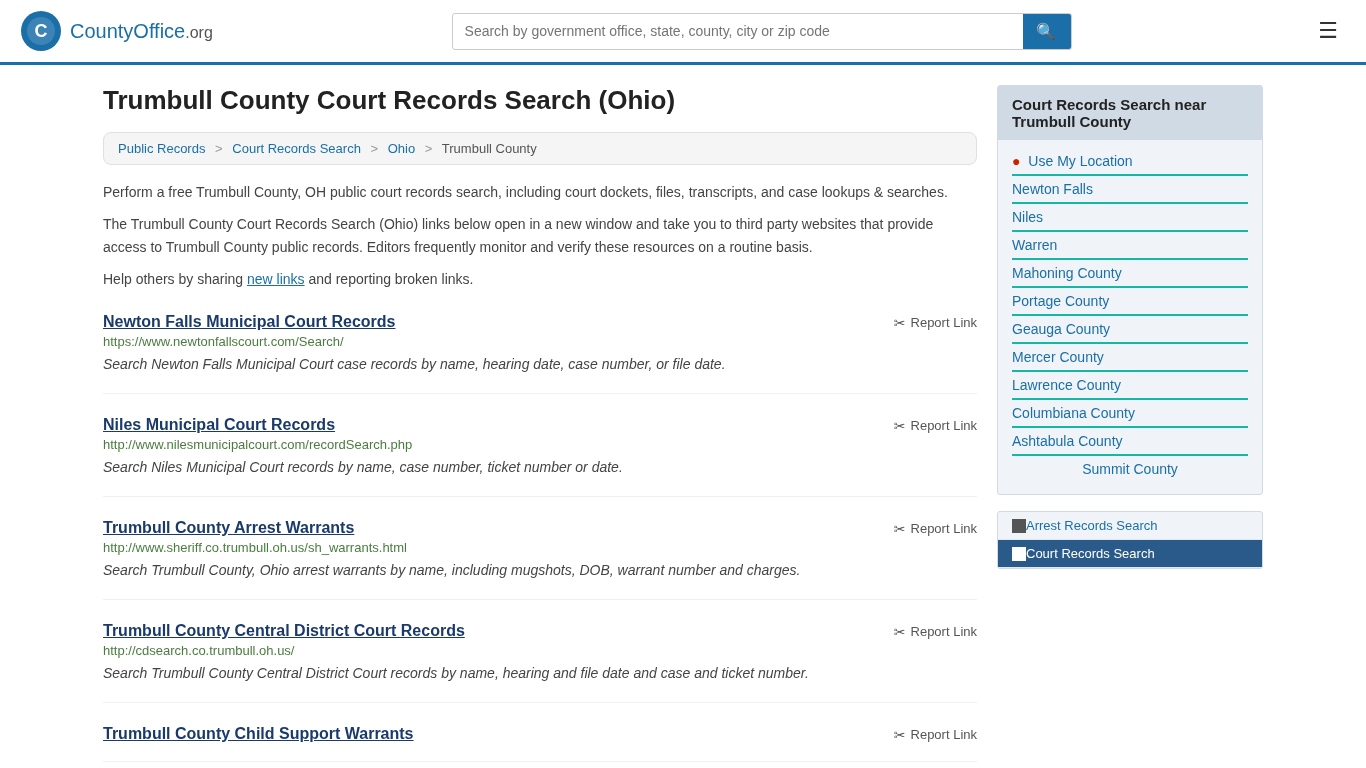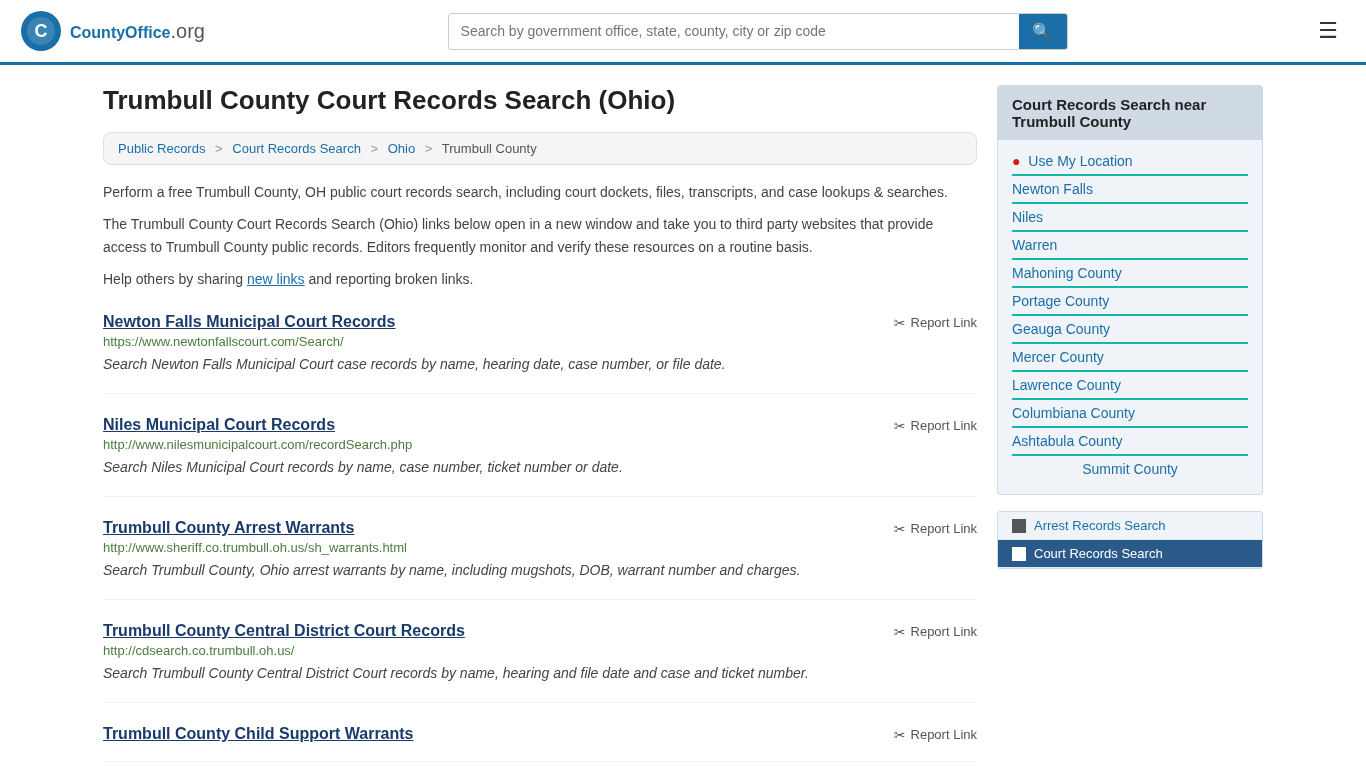--- a/index.html
+++ b/index.html
@@ -159,21 +159,20 @@
       padding: 5px 0;
       border-bottom: 2px solid #14b8a6;
     }
     .sidebar-link:last-child { border-bottom: none; text-align: center; }
     .location-icon { color: #cc2200; margin-right: 4px; }
 
     .sidebar-public-box { margin-top: 16px; }
     .sidebar-public-item {
       display: flex;
       align-items: center;
-      gap: 8px;
       padding: 6px 14px;
       font-size: 13px;
       color: #1a6fa8;
       cursor: pointer;
       border-bottom: 1px solid #e0e8f0;
     }
     .sidebar-public-item.active {
       background: #2a5a8a;
       color: #fff;
     }
@@ -187,21 +186,21 @@
 <body>
 
 <header class="header">
   <div class="logo-area">
     <svg class="logo-icon" viewBox="0 0 42 42">
       <circle cx="21" cy="21" r="20" fill="#1a6fa8"></circle>
       <circle cx="21" cy="21" r="14" fill="#fff" opacity="0.15"></circle>
       <text x="21" y="27" text-anchor="middle" fill="#fff" font-size="18" font-weight="bold" font-family="Arial">C</text>
     </svg>
     <div>
-      <span style="font-size:16px;font-weight:bold;color:#1a6fa8;">CountyOffice</span><span style="font-size:20px;color:#555;text-align:center;">.org</span>
+      <span style="font-size:20px;font-weight:normal;color:#1a6fa8;">CountyOffice</span><span style="font-size:16px;color:#555;text-align:center;">.org</span>
     </div>
   </div>
   <div class="search-area">
     <input class="search-input" type="text" placeholder="Search by government office, state, county, city or zip code" style="">
     <button class="search-btn">🔍</button>
   </div>
   <button class="menu-btn">☰</button>
 </header>
 
 <div class="main-container">

